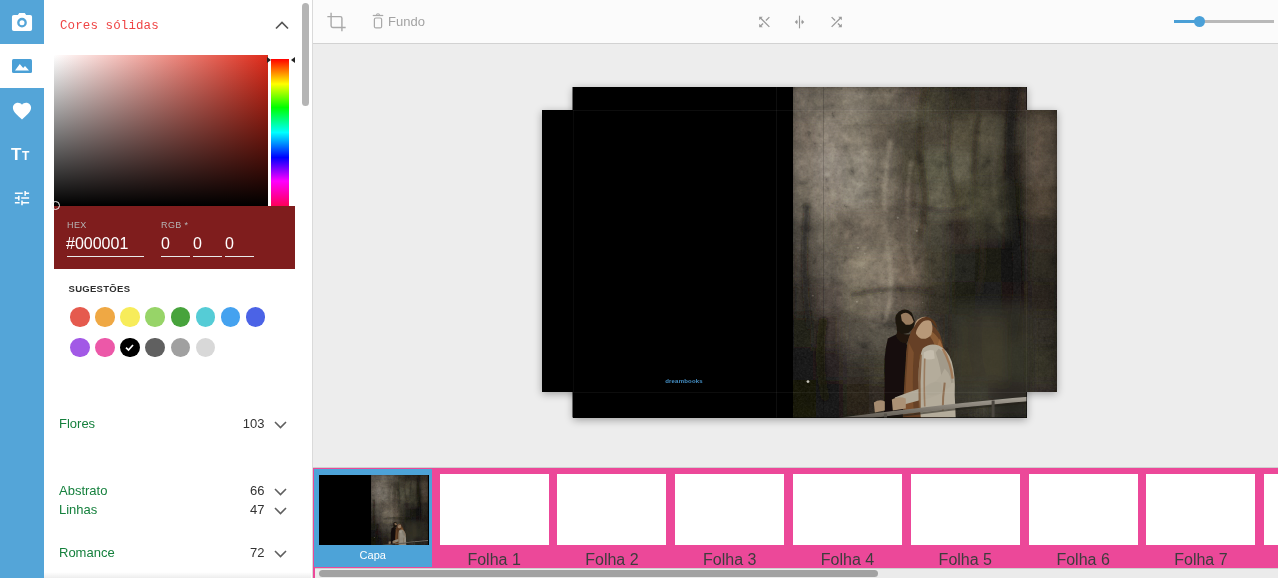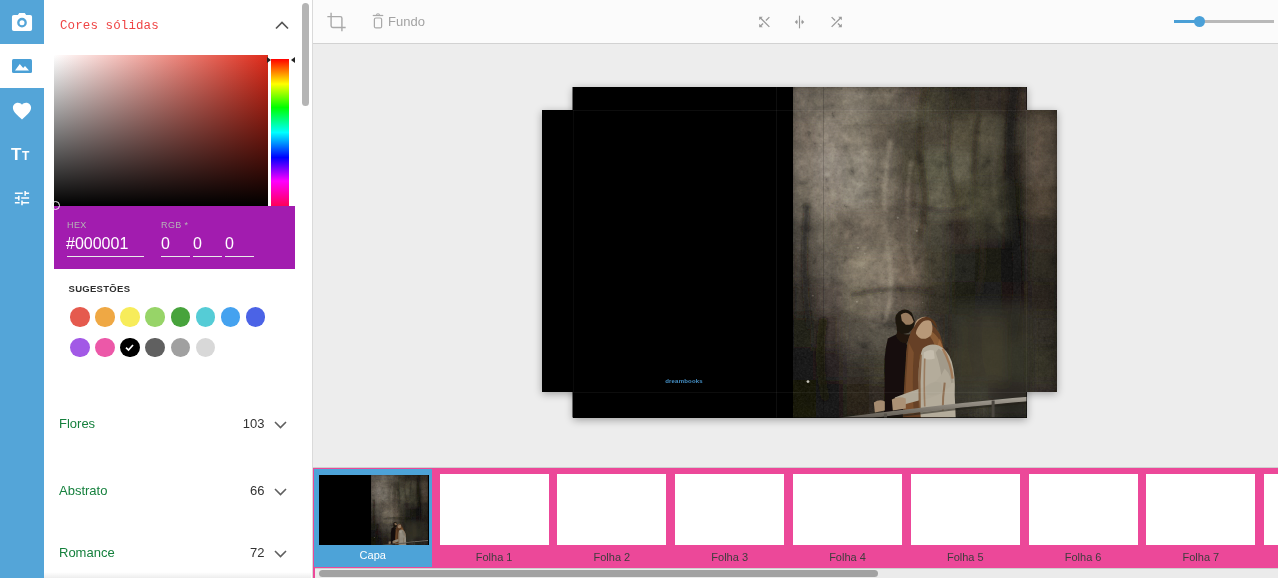--- a/index.html
+++ b/index.html
@@ -17,21 +17,21 @@
   #panel { left:44px; top:0; width:267px; height:578px; background:#fff; }
   #ttl { position:absolute; left:16px; top:19px; font-size:12.5px; color:#ef4444; letter-spacing:.1px;font-family:Liberation Mono, monospace;}
   #satbox { position:absolute; left:10px; top:55px; width:214px; height:151px;
      background: linear-gradient(to bottom, rgba(0,0,0,0) 0%, #000 100%),
                  linear-gradient(to right, #fff 0%, #df2b1a 100%); }
   #satdot { position:absolute; left:6.5px; top:200.5px; width:9px; height:9px; border:1.5px solid #f2f2f2;
      border-radius:50%; background:transparent; z-index:6; }
   #huestrip { position:absolute; left:227px; top:59px; width:18px; height:147px;
      background: linear-gradient(to bottom,#f00 0%,#ff0 17%,#0f0 33%,#0ff 50%,#00f 67%,#f0f 83%,#ff0057 100%); }
   .huetri { position:absolute; width:0; height:0; }
-  #blackpanel { position:absolute; left:10px; top:206px; width:240.5px; height:63px; background:#a21caf; }
+  #blackpanel { position:absolute; left:10px; top:206px; width:240.5px; height:63px; background:#7f1d1d; }
   .bp-label { position:absolute; font-size:9px; color:#b5b5b5; letter-spacing:.4px; }
   .bp-val { position:absolute; font-size:16px; color:#fff; }
   .bp-line { position:absolute; height:1px; background:#e9e9e9; top:49.5px; }
   #sug { position:absolute; left:24.5px; top:283px; font-size:9.5px; font-weight:bold; color:#2e2e2e; letter-spacing:.3px; }
   .sw { position:absolute; width:19.5px; height:19.5px; border-radius:50%; }
   .lrow { position:absolute; left:0; width:246px; height:43px; }
   .lrow .nm { position:absolute; left:15px; top:14px; font-size:13px; color:#15803d; }
   .lrow .ct { position:absolute; right:25.5px; top:14px; font-size:13px; color:#333; }
   .lrow svg { position:absolute; right:3px; top:19px; }
   #pscroll { position:absolute; left:257.5px; top:3px; width:7px; height:103px; background:#b5b5b5; border-radius:4px; }
@@ -59,21 +59,21 @@
   .hintH { position:absolute; left:31px; width:454px; height:1px; background:rgba(255,255,255,.05); }
   #logo { position:absolute; left:106.5px; top:291px; width:72px; text-align:center;
       font-size:6px; font-weight:bold; color:#4590c6; letter-spacing:.2px; }
 
   
   #strip { left:313px; top:467px; width:965px; height:111px; background:#ec4899; border-top:1px solid #cfcfcf; }
   #capa { position:absolute; left:1px; top:1px; width:117.5px; height:98px; background:#4da3d8; }
   #capathumb { position:absolute; left:4.5px; top:6px; width:110px; height:70px; background:#000; overflow:hidden; }
   #capalbl { position:absolute; left:0; top:79.5px; width:117.5px; text-align:center; font-size:11px; color:#fff; }
   .folha { position:absolute; top:5.7px; width:109px; height:71px; background:#fff; }
-  .flbl { position:absolute; top:82.5px; width:109px; text-align:center; font-size:11px; color:#3d3d3d; }
+  .flbl { position:absolute; top:82.5px; width:109px; text-align:center; font-size:16px; color:#3d3d3d; }
   #hscroll-track { position:absolute; left:2px; top:100px; width:963px; height:11px; background:#ebebeb; border-top:1px solid #cfcfcf;}
   #hscroll-thumb { position:absolute; left:6px; top:101.5px; width:559px; height:7.5px; background:#a2a2a2; border-radius:4px; }
 </style>
 </head>
 <body>
 <div id="stage">
 
   <svg width="0" height="0" style="position:absolute">
     <defs>
       <filter id="blur7" x="-10%" y="-10%" width="120%" height="120%">
@@ -421,20 +421,27 @@
           <path d="M1 1 L6.5 6.5 L12 1" stroke="#5f5f5f" stroke-width="1.6" fill="none"></path>
         </svg>
     </div>
     <div class="lrow" style="top:469px;">
       <span class="nm">Abstrato</span>
         <span class="ct">66</span>
       <svg width="13" height="8" viewBox="0 0 13 8">
           <path d="M1 1 L6.5 6.5 L12 1" stroke="#5f5f5f" stroke-width="1.6" fill="none"></path>
         </svg>
     </div>
+    <div class="lrow" style="top:488px;">
+      <span class="nm">Linhas</span>
+        <span class="ct">47</span>
+      <svg width="13" height="8" viewBox="0 0 13 8">
+          <path d="M1 1 L6.5 6.5 L12 1" stroke="#5f5f5f" stroke-width="1.6" fill="none"></path>
+        </svg>
+    </div>
     <div class="lrow" style="top:531px;">
       <span class="nm">Romance</span>
         <span class="ct">72</span>
       <svg width="13" height="8" viewBox="0 0 13 8">
           <path d="M1 1 L6.5 6.5 L12 1" stroke="#5f5f5f" stroke-width="1.6" fill="none"></path>
         </svg>
     </div>
     <div id="pscroll"></div>
   </div>
   <div class="abs" style="left:44px; top:572px; width:267px; height:6px;

